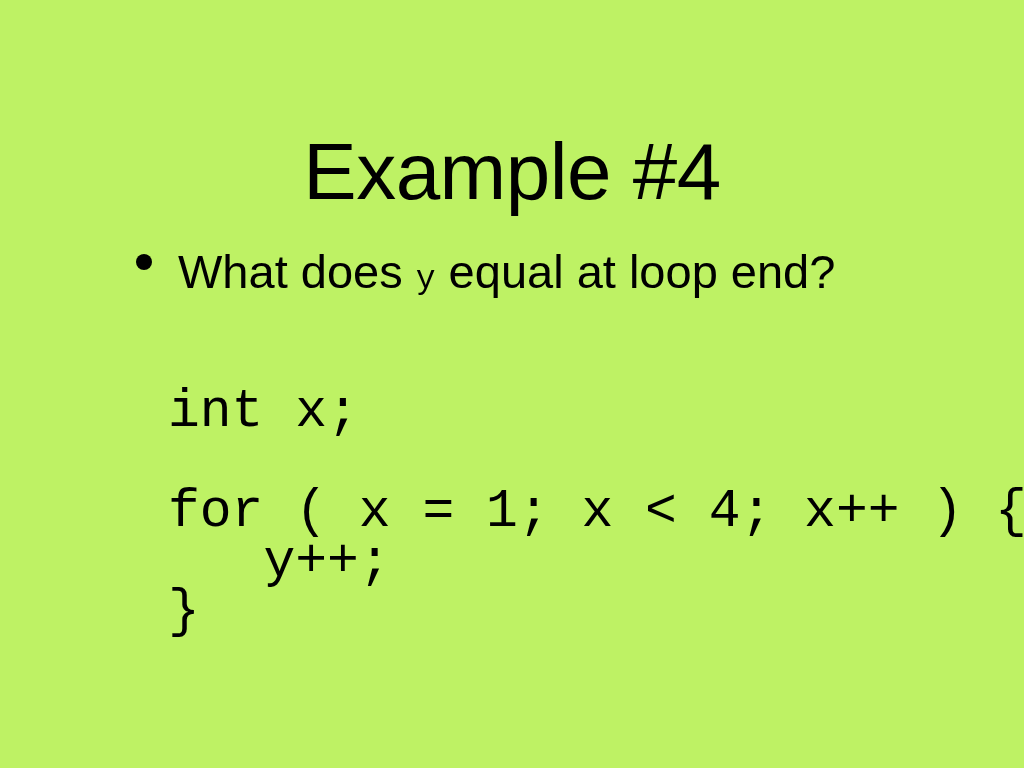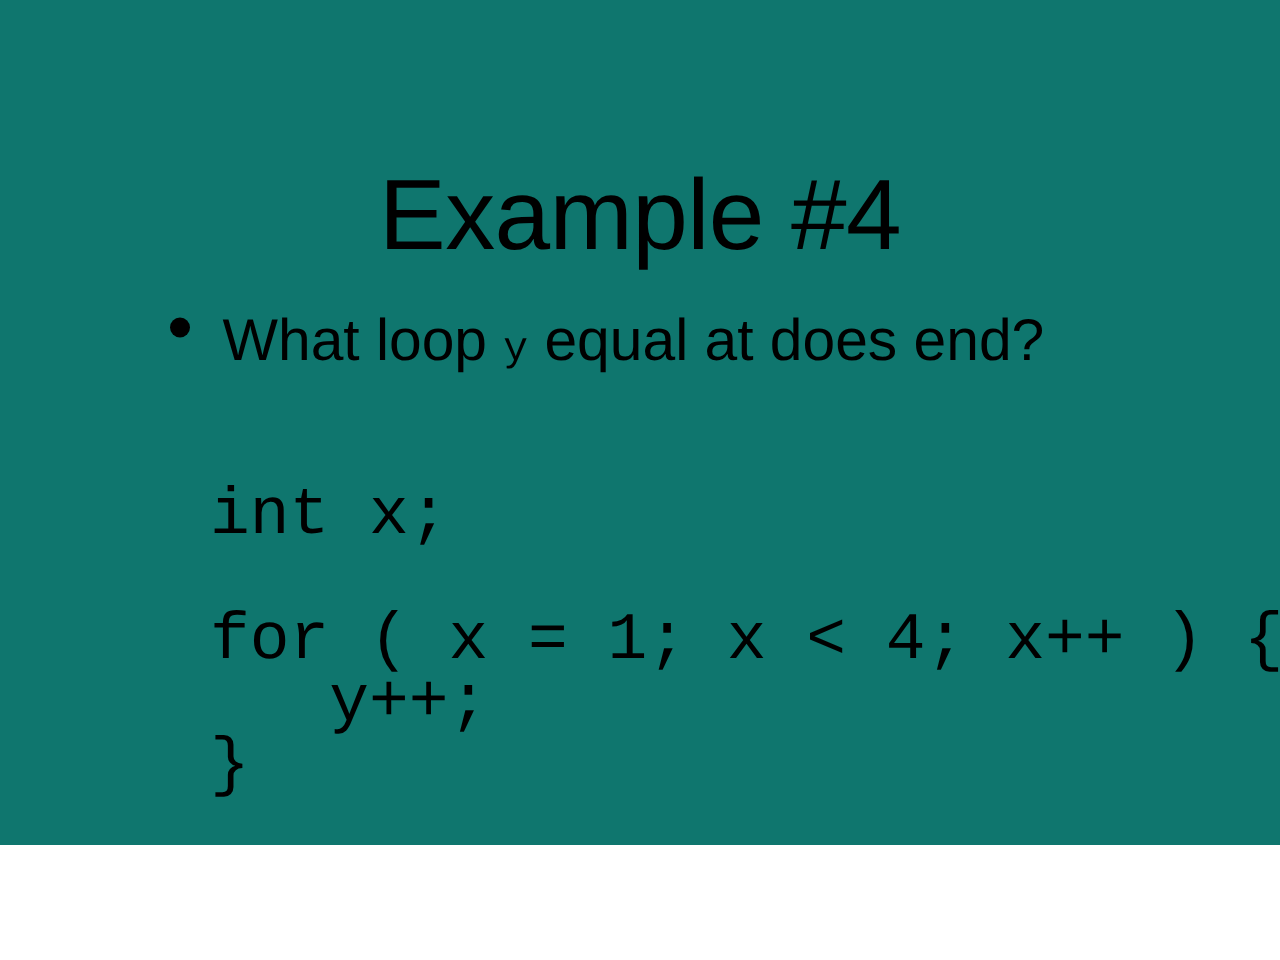--- a/index.html
+++ b/index.html
@@ -12,22 +12,22 @@
     height: 768px;
     background: #ffffff;
     font-family: "Liberation Sans", sans-serif;
     color: #000000;
     overflow: hidden;
   }
 
   .slide {
     position: relative;
     width: 1024px;
-    height: 676px;
-    background: #0f766e;
+    height: 768px;
+    background: #bef264;
   }
 
   
   .slide-title {
     position: absolute;
     left: 0;
     top: 78px;
     width: 1024px;
     text-align: center;
     font-family: "Liberation Sans", sans-serif;
@@ -94,19 +94,19 @@
 </head>
 <body>
 
 <div class="slide">
 
   <h1 class="slide-title">Example #4</h1>
 
   <div class="bullet-row">
     <span class="bullet-marker"></span>
     <div class="bullet-text">
-      <span>What loop </span><span class="mono-inline">y</span><span> equal at does end?</span>
+      <span>What does </span><span class="mono-inline">y</span><span> equal at loop end?</span>
     </div>
   </div>
 
   <pre class="code-block"><div class="code-line">int x;</div><div class="code-line blank"></div><div class="code-line">for ( x = 1; x &lt; 4; x++ ) {</div><div class="code-line">   y++;</div><div class="code-line">}</div></pre>
 
 </div>
 
 </body></html>

